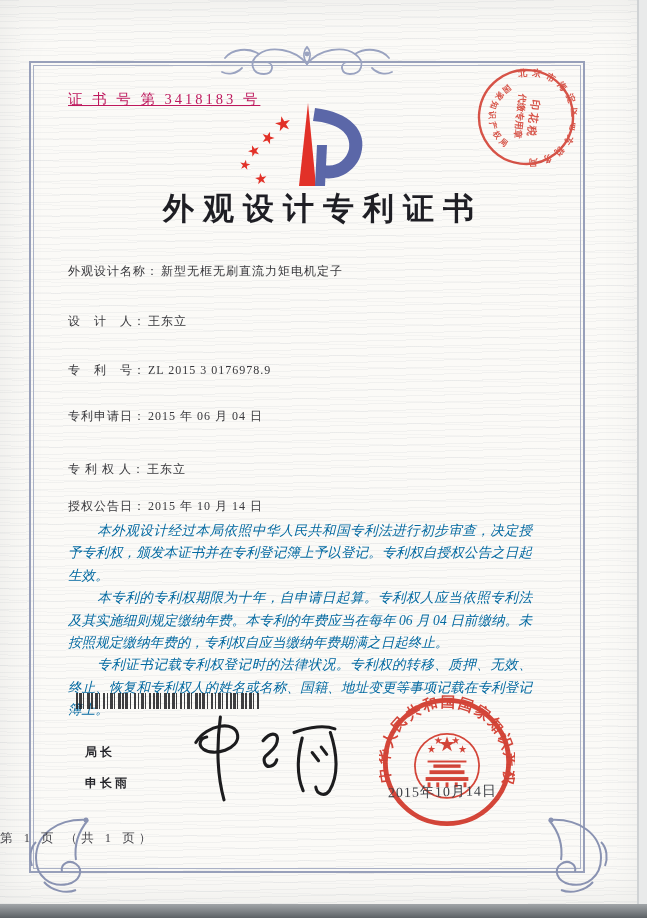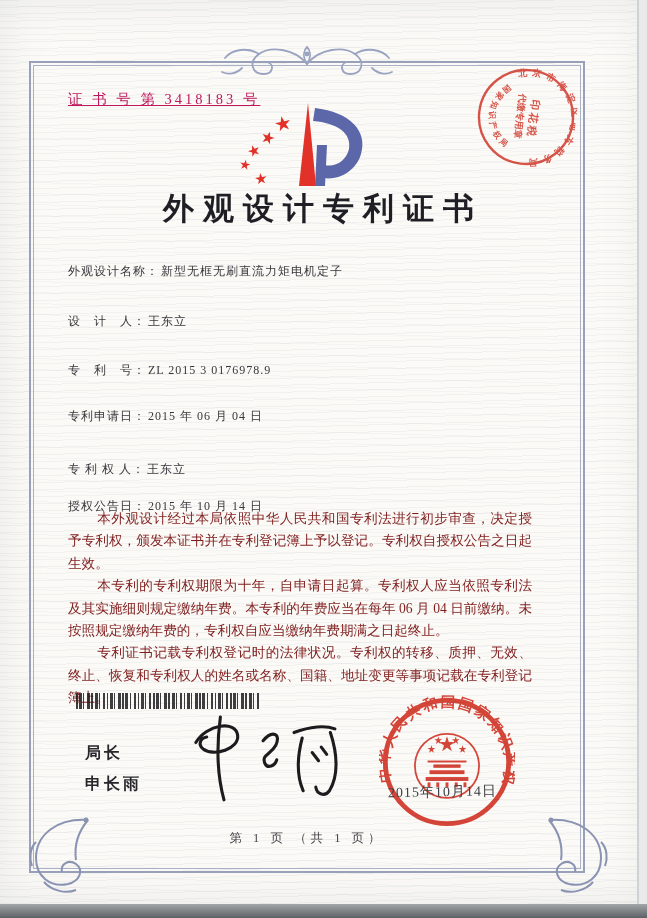--- a/index.html
+++ b/index.html
@@ -53,54 +53,55 @@
   
   .field-row{
     position:absolute;left:68px;width:480px;
     font-size:12px;letter-spacing:1px;color:#38383c;white-space:nowrap;
   }
   .fr0{top:263px;} .fr1{top:313px;} .fr2{top:362px;}
   .fr3{top:408px;} .fr4{top:453px;margin-top:8px;} .fr5{top:498px;}
   .field-label{margin-right:2px;}
   
   .body-text{
-    position:absolute;left:68px;top:508px;width:464px;
-    font-size:13.6px;line-height:22.4px;color:#7f1d1d;
+    position:absolute;left:68px;top:520px;width:464px;
+    font-size:13.6px;line-height:22.4px;color:#0369a1;
     text-align:justify;
+    font-style:italic;
   }
   .body-text p{margin:0;text-indent:2.15em;}
   
   .barcode{
     position:absolute;left:76px;top:693px;width:184px;height:16px;
     background:repeating-linear-gradient(90deg,
       #1d1d20 0 1.6px, transparent 1.6px 3.2px,
       #1d1d20 3.2px 6.2px, transparent 6.2px 7.4px,
       #1d1d20 7.4px 8.4px, transparent 8.4px 11.4px,
       #1d1d20 11.4px 13.8px, transparent 13.8px 15.4px);
     opacity:.85;
   }
   .signer-block{
     position:absolute;left:85px;top:737px;
     font-family:"Liberation Sans","DejaVu Sans",sans-serif;
-    font-weight:600;color:#27272c;font-size:16px;letter-spacing:3px;line-height:31px;
+    font-weight:600;color:#27272c;font-size:12px;letter-spacing:3px;line-height:31px;
   }
   .signature{position:absolute;left:183px;top:708px;width:162px;height:100px;}
   .official-seal{position:absolute;left:379px;top:694px;width:136px;height:136px;
     mix-blend-mode:multiply;opacity:.92;}
   .seal-date{
     position:absolute;left:388px;top:783px;width:140px;
     font-size:14px;letter-spacing:1px;color:#3e4046;transform:rotate(-1deg);
     font-family:"Liberation Serif","DejaVu Serif",serif;
   }
   .tax-seal{
     position:absolute;left:476px;top:67px;width:100px;height:100px;
     transform:rotate(97deg);mix-blend-mode:multiply;opacity:.85;
   }
   .page-footer{
-    position:absolute;left:0;top:830px;width:614px;text-align:center;
+    position:absolute;left:0;top:830px;width:614px;
     font-size:12.5px;letter-spacing:4px;color:#44444a;
   }
   svg{display:block;}
 </style>
 </head>
 <body>
 
 <div class="paper">
   <div class="guilloche"></div>
 

